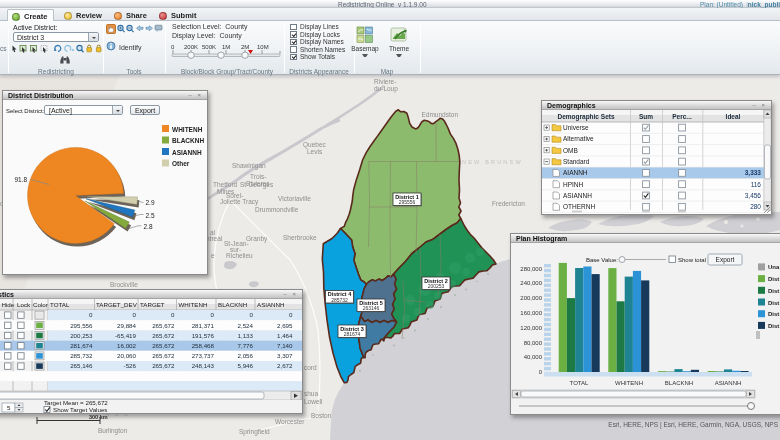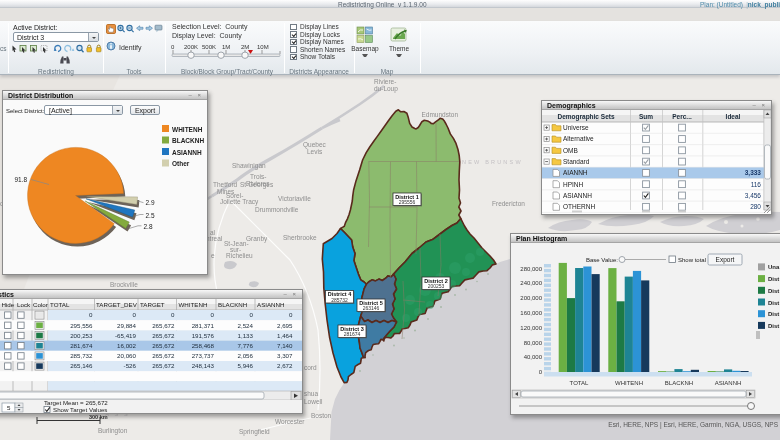--- a/index.html
+++ b/index.html
@@ -210,20 +210,26 @@
     <text x="778" y="427" font-size="6.5" fill="#555" text-anchor="end">Esri, HERE, NPS | Esri, HERE, Garmin, NGA, USGS, NPS</text>
   </svg>
 
   <div id="topstrip" class="abs">
     <span class="title">Redistricting Online&nbsp; v 1.1.9.00</span>
     <span class="plan">Plan: (Untitled)</span>
       <span class="sep">|</span>
       <span class="user">nick_publi</span>
   </div>
 
+  <div id="tabrow" class="abs">
+    <div class="tab active" style="left:7px;">Create<div class="tabdot" style="background:radial-gradient(circle at 35% 30%,#b7e07a,#5a9e2f);"></div></div>
+    <div class="tab" style="left:60px;">Review<div class="tabdot" style="background:radial-gradient(circle at 35% 30%,#ffe9a0,#e8b820);"></div></div>
+    <div class="tab" style="left:110px;">Share<div class="tabdot" style="background:radial-gradient(circle at 35% 30%,#ffc080,#e87820);"></div></div>
+    <div class="tab" style="left:155px;">Submit<div class="tabdot" style="background:radial-gradient(circle at 35% 30%,#f09090,#c03030);"></div></div>
+  </div>
 
   <div id="ribbon" class="abs">
     <div style="position:absolute;left:0;top:24px;font-size:6.5px;color:#68757f;">cs</div>
     <div class="rsep" style="left:8px;"></div>
 
     <div style="position:absolute;left:13px;top:3px;font-size:7px;color:#222;">Active District:</div>
     <div class="combo" style="left:13px;top:11px;width:86px;height:10px;">
         <span style="position:absolute;left:3px;top:1px;">District 3</span>
         <span class="cbtn"></span>
       </div>

